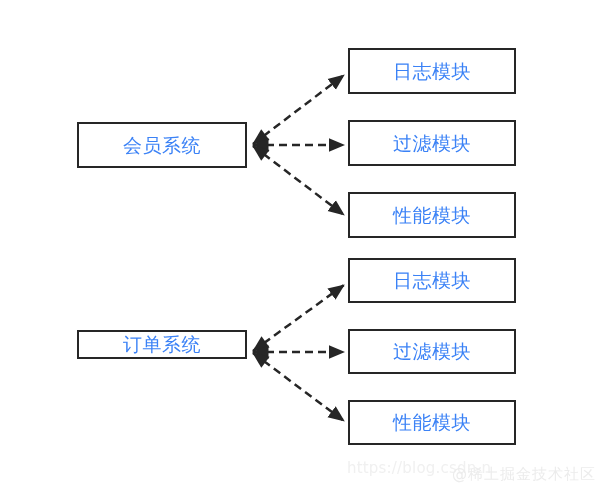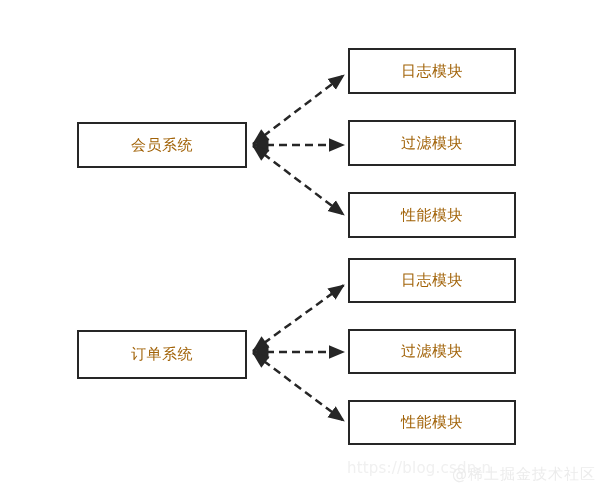--- a/index.html
+++ b/index.html
@@ -30,34 +30,34 @@
   .node {
     position: absolute;
     box-sizing: border-box;
     background: #ffffff;
     border: 2px solid #262626;
     display: flex;
     align-items: center;
     justify-content: center;
   }
   .node-label {
-    font-size: 15px;
+    font-size: 19px;
     line-height: 1;
-    color: #a16207;
+    color: #3b82f6;
     letter-spacing: 0.5px;
     white-space: nowrap;
     font-family: "DejaVu Sans", "Liberation Sans", sans-serif;
   }
   
   #node-member-system { left: 77px;  top: 122px; width: 170px; height: 46px; text-align: right; }
   #node-u-log         { left: 348px; top: 48px;  width: 168px; height: 46px; }
   #node-u-filter      { left: 348px; top: 120px; width: 168px; height: 46px; }
   #node-u-perf        { left: 348px; top: 192px; width: 168px; height: 46px; }
   
-  #node-order-system  { left: 77px;  top: 330px; width: 170px; height: 49px; }
+  #node-order-system  { left: 77px;  top: 330px; width: 170px; height: 29px; }
   #node-l-log         { left: 348px; top: 258px; width: 168px; height: 45px; }
   #node-l-filter      { left: 348px; top: 329px; width: 168px; height: 45px; }
   #node-l-perf        { left: 348px; top: 400px; width: 168px; height: 45px; }
 
   .watermark {
     position: absolute;
     white-space: nowrap;
     user-select: none;
   }
   #watermark-csdn {

